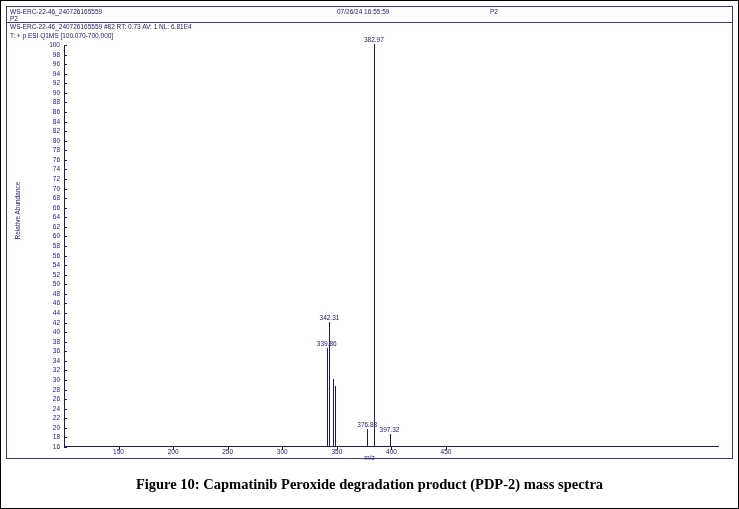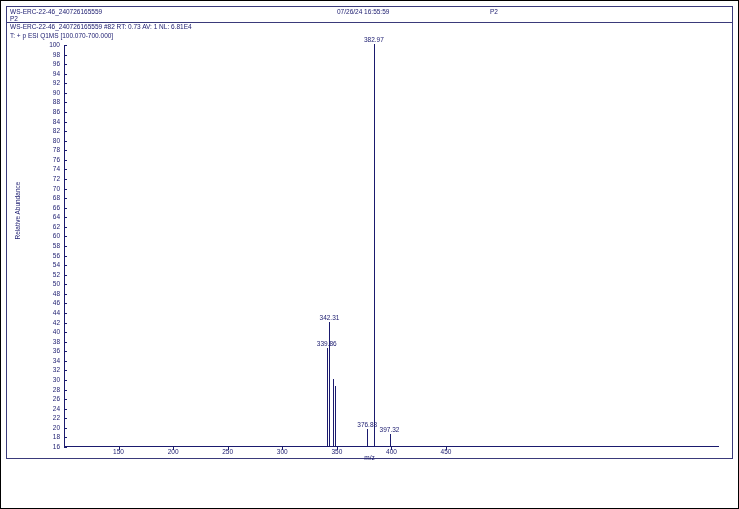--- a/index.html
+++ b/index.html
@@ -315,14 +315,15 @@
       <div class="ytick" style="top: 38px;"></div>
       <div class="xtick" style="left: 111.513px;"></div>
       <div class="xtick" style="left: 166.103px;"></div>
       <div class="xtick" style="left: 220.693px;"></div>
       <div class="xtick" style="left: 275.282px;"></div>
       <div class="xtick" style="left: 329.872px;"></div>
       <div class="xtick" style="left: 384.462px;"></div>
       <div class="xtick" style="left: 439.051px;"></div>
     </div>
 
+  <div id="caption">Figure 10: Capmatinib Peroxide degradation product (PDP-2) mass spectra</div>
 
 </div>
 
 </body></html>

